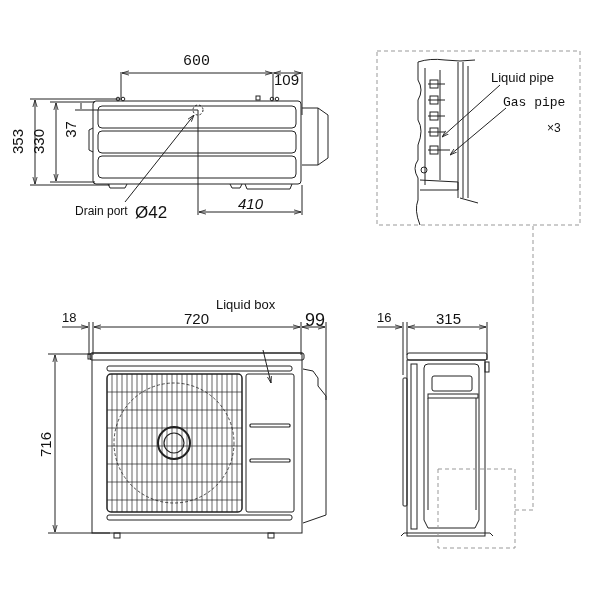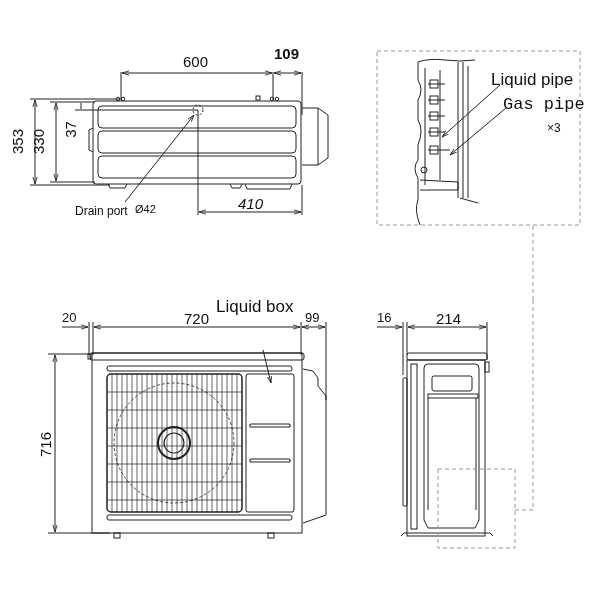--- a/index.html
+++ b/index.html
@@ -1,20 +1,20 @@
 <!DOCTYPE html>
 <html><head>
 <meta charset="utf-8">
 <style>
   html,body{margin:0;padding:0;background:#ffffff;}
   body{width:600px;height:600px;position:relative;overflow:hidden;font-family:"Liberation Sans",sans-serif;color:#111;}
   svg{position:absolute;left:0;top:0;}
   .lbl{position:absolute;font-family:"Liberation Sans",sans-serif;color:#111;white-space:nowrap;line-height:1;}
   .dim{font-size:15px;}
-  .note{font-size:17px;}
+  .note{font-size:13px;}
   .small{font-size:12px;}
   .rot{transform:rotate(-90deg);transform-origin:center center;}
 </style>
 </head>
 <body>
 
 <svg width="600" height="600" viewBox="0 0 600 600">
   <defs>
     <marker id="arr" viewBox="0 0 10 10" refX="10" refY="5" markerWidth="7" markerHeight="7" orient="auto-start-reverse">
       <path d="M0,2 L10,5 L0,8" fill="none" stroke="#222" stroke-width="1.2"></path>
@@ -183,33 +183,33 @@
     <line x1="476" y1="398" x2="476" y2="510"></line>
     <rect x="485" y="362" width="4" height="10"></rect>
     <path d="M401,536 L404,533 L490,533 L493,536"></path>
 
     <rect x="438" y="469" width="77" height="79" stroke="#999" stroke-dasharray="4,3"></rect>
     <line x1="515" y1="510" x2="533" y2="510" stroke="#999" stroke-dasharray="4,3"></line>
     <line x1="533" y1="300" x2="533" y2="510" stroke="#999" stroke-dasharray="4,3"></line>
   </g>
 </svg>
 
-<span class="lbl dim" style="left:183px;top:54px;">600</span>
-<span class="lbl dim" style="left:274px;top:46px;font-weight:bold;">109</span>
+<span class="lbl dim" style="left:183px;top:54px;font-family:Liberation Mono, monospace;">600</span>
+<span class="lbl dim" style="left:274px;top:72px;">109</span>
 <span class="lbl dim rot" style="left:5px;top:134px;">353</span>
 <span class="lbl dim rot" style="left:26px;top:134px;">330</span>
 <span class="lbl dim rot" style="left:62px;top:122px;">37</span>
 <span class="lbl dim" style="left:238px;top:196px;font-style:italic;">410</span>
 <span class="lbl small" style="left:75px;top:205px;">Drain port</span>
-<span class="lbl small" style="left:135px;top:204px;font-size:11px;">Ø42</span>
+<span class="lbl small" style="left:135px;top:204px;font-size:17px;">Ø42</span>
 
 <span class="lbl note" style="left:491px;top:71px;">Liquid pipe</span>
 <span class="lbl note" style="left:503px;top:96px;font-family:Liberation Mono, monospace;">Gas pipe</span>
 <span class="lbl small" style="left:547px;top:122px;">×3</span>
 
-<span class="lbl dim" style="left:62px;top:311px;font-size:13px;">20</span>
+<span class="lbl dim" style="left:62px;top:311px;font-size:13px;">18</span>
 <span class="lbl dim" style="left:184px;top:311px;">720</span>
-<span class="lbl dim" style="left:305px;top:311px;font-size:13px;">99</span>
+<span class="lbl dim" style="left:305px;top:311px;font-size:18px;">99</span>
 <span class="lbl dim rot" style="left:33px;top:437px;">716</span>
 <span class="lbl note" style="left:216px;top:298px;">Liquid box</span>
 
 <span class="lbl dim" style="left:377px;top:311px;font-size:13px;">16</span>
-<span class="lbl dim" style="left:436px;top:311px;">214</span>
+<span class="lbl dim" style="left:436px;top:311px;">315</span>
 
 </body></html>

